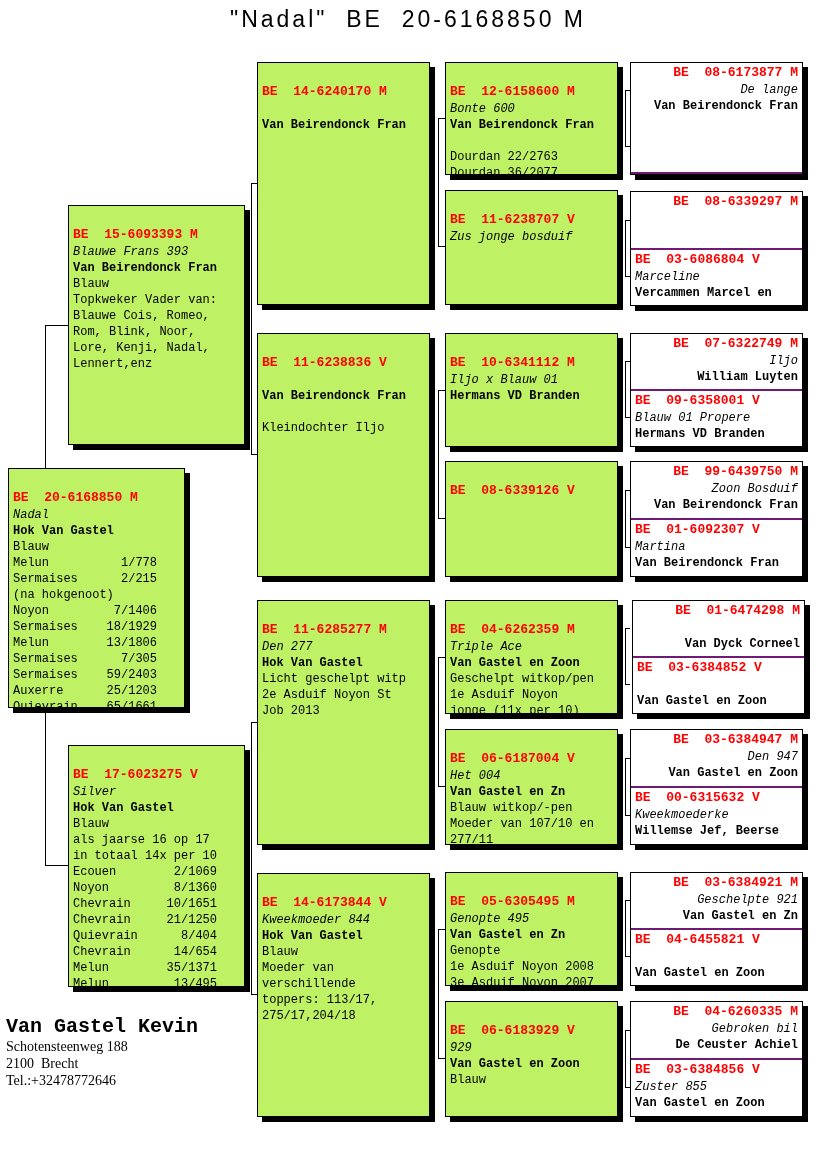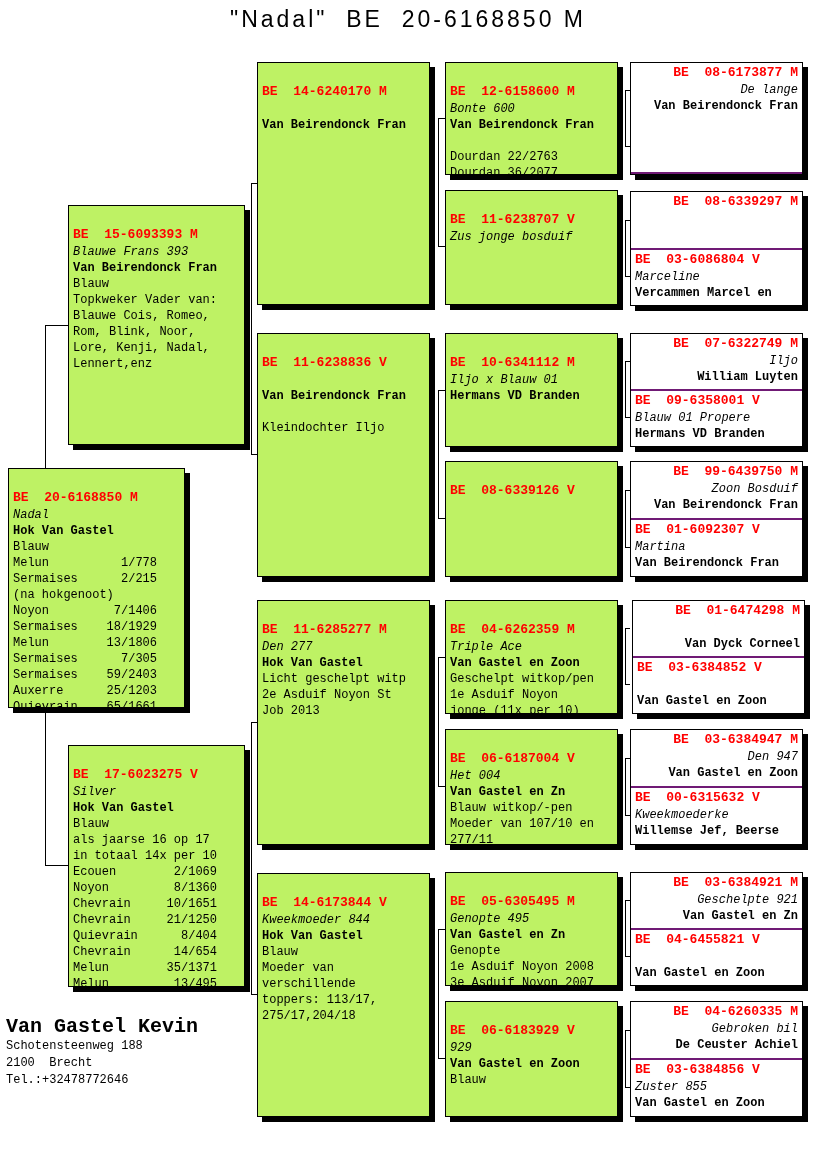--- a/index.html
+++ b/index.html
@@ -15,21 +15,21 @@
   .pcell{flex:1;padding:1px 4px;overflow:hidden;}
   .pcell.top{border-bottom:2px solid #701a75;text-align:right;}
   .ring{color:var(--ring,#f00);font-weight:bold;font-size:13px;line-height:18px;white-space:pre;}
   .ln{font-size:12px;line-height:16px;min-height:16px;white-space:pre;}
   .ln.name{font-style:italic;}
   .ln.owner{font-weight:bold;}
   .brk{position:absolute;border-left:1px solid #000;border-top:1px solid #000;
        border-bottom:1px solid #000;box-sizing:border-box;z-index:1;}
   .owner-block{position:absolute;left:6px;top:1016px;}
   .owner-name{font-size:20px;font-weight:bold;line-height:22px;white-space:pre;}
-  .owner-line{font-size:12px;line-height:17px;white-space:pre;}
+  .owner-line{font-size:14px;line-height:17px;white-space:pre;font-family:Liberation Serif, serif;}
   .footer{position:absolute;right:6px;top:1128px;font-size:11px;font-style:italic;white-space:pre;margin-top:44px;}
 </style>
 </head>
 <body>
 
 <div class="page">
 
   <div class="title">"Nadal"  BE  20-6168850 M</div>
 
   <div class="brk" style="left:45px;top:325px;width:23px;height:541px"></div>

